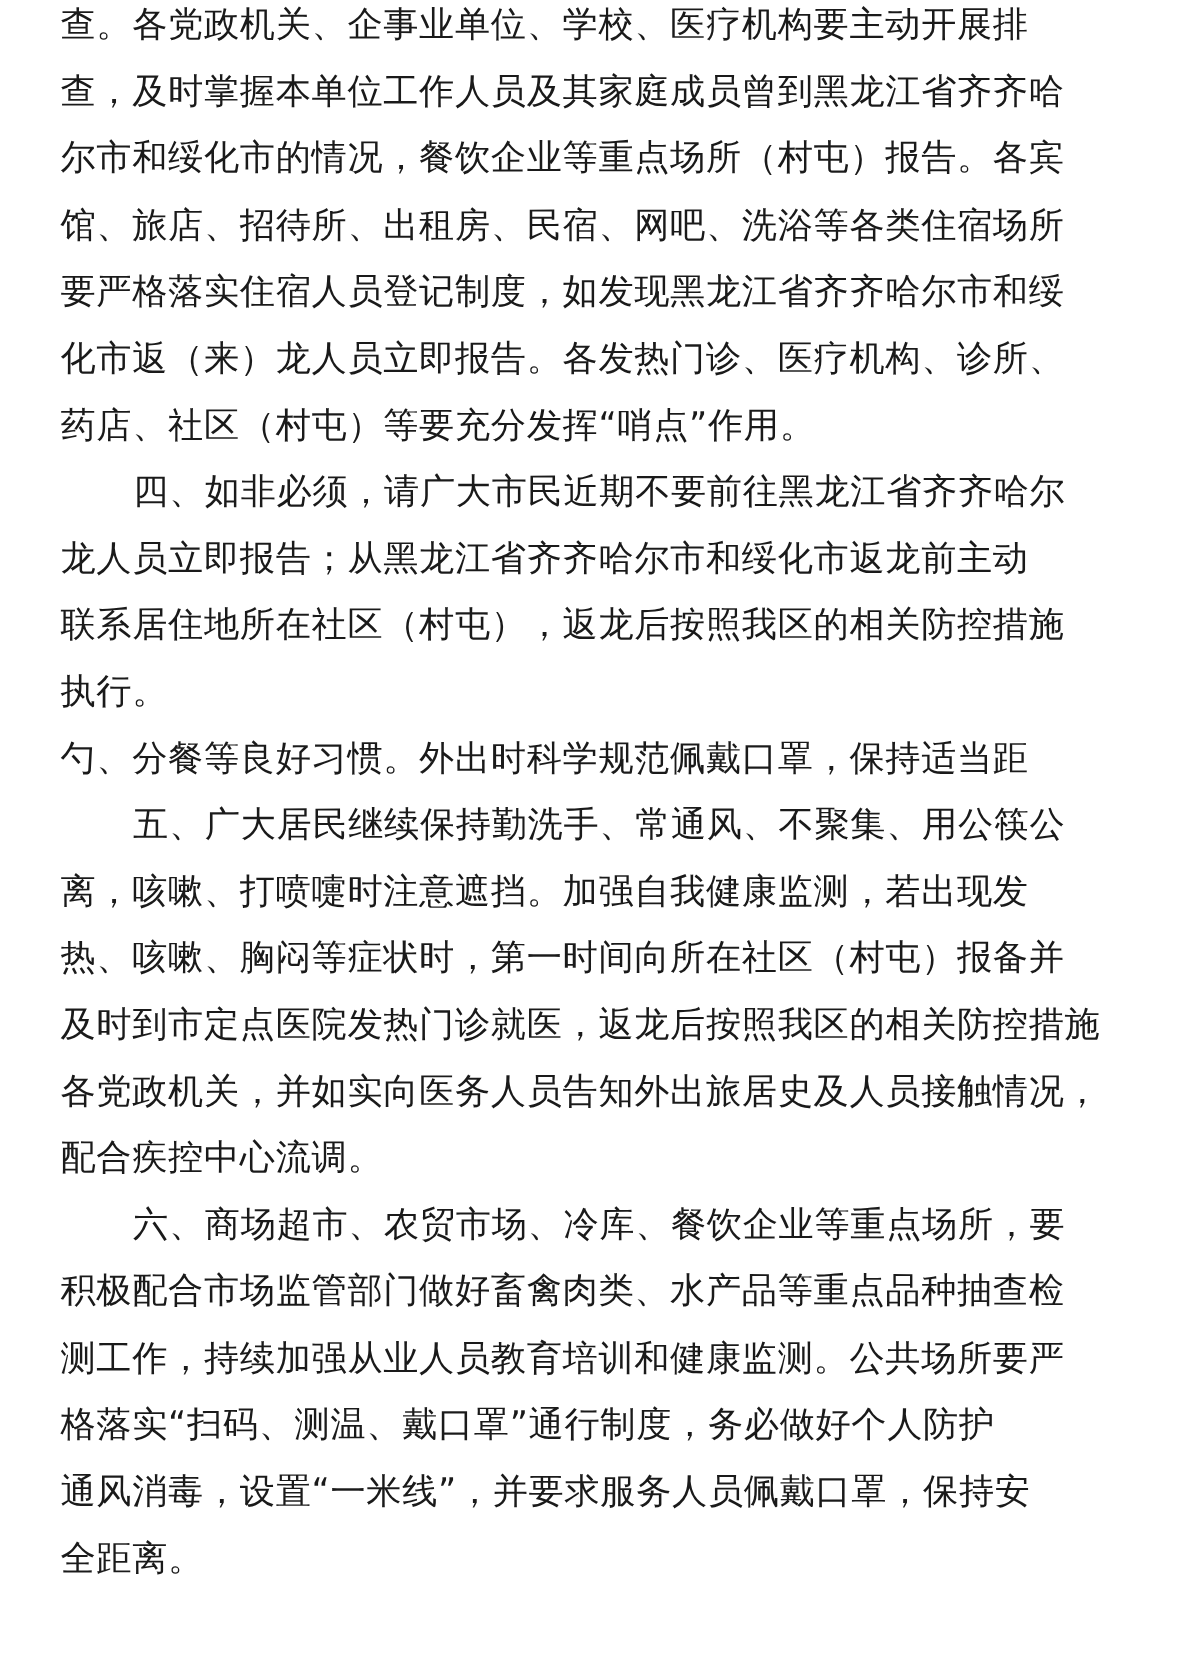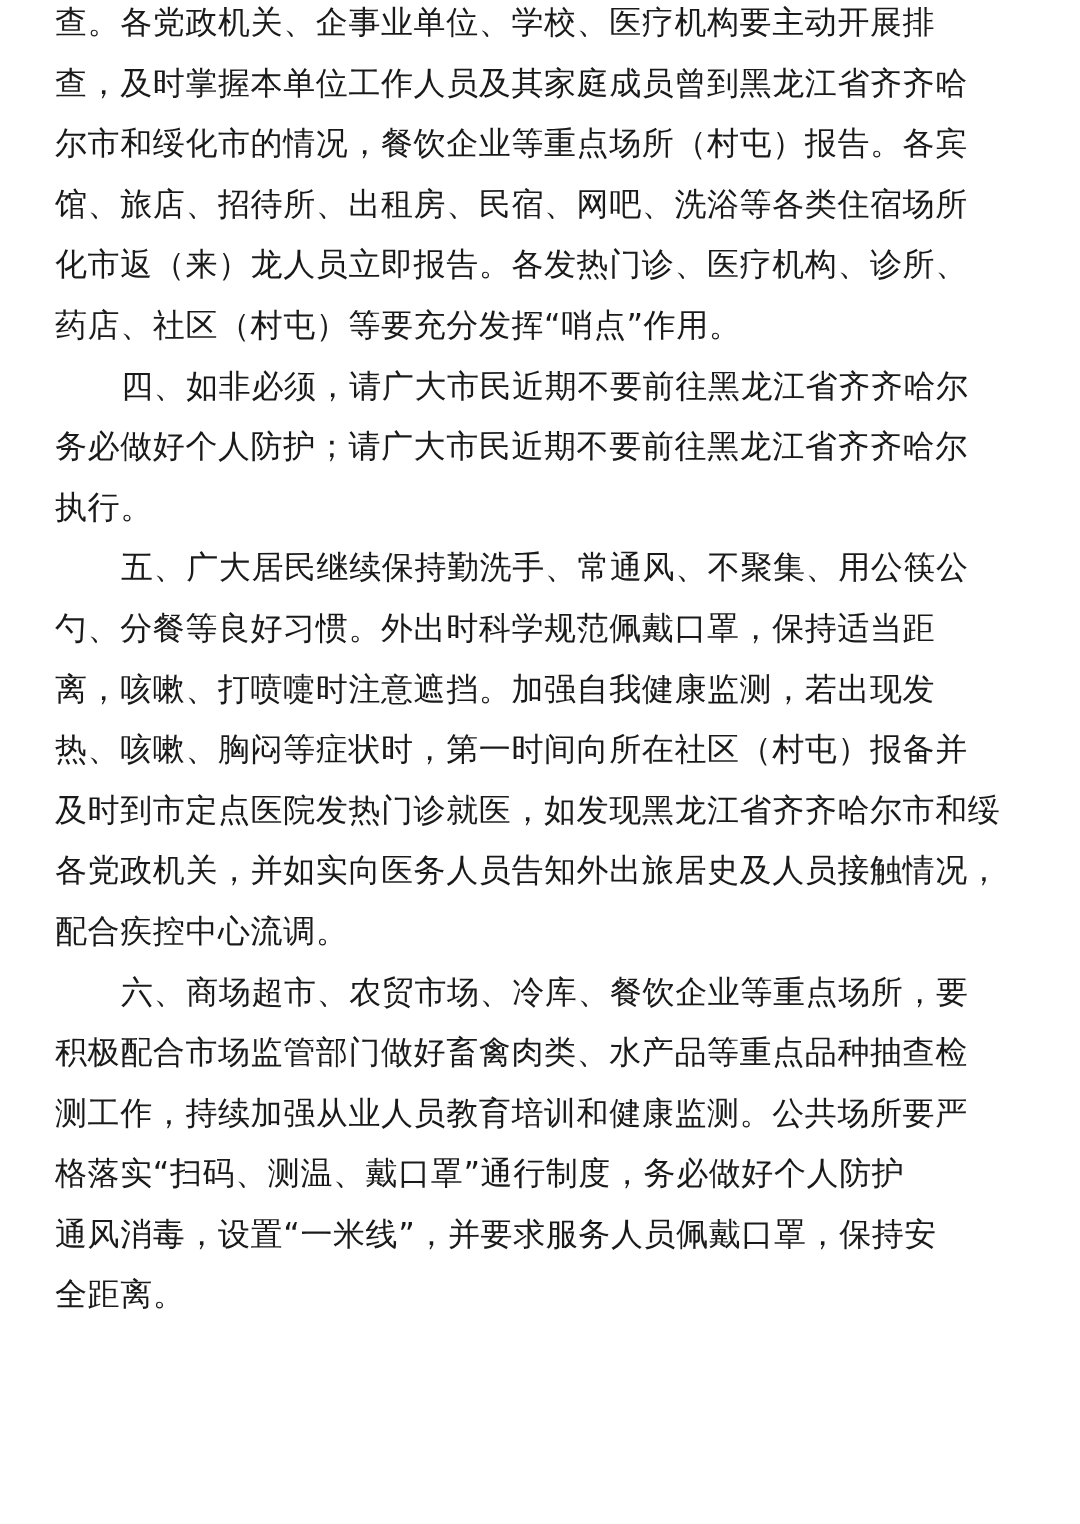--- a/index.html
+++ b/index.html
@@ -35,36 +35,38 @@
 </head>
 <body>
 
 <div class="doc">
 
   <div>
     <div class="line">查。各党政机关、企事业单位、学校、医疗机构要主动开展排</div>
     <div class="line">查，及时掌握本单位工作人员及其家庭成员曾到黑龙江省齐齐哈</div>
     <div class="line">尔市和绥化市的情况，餐饮企业等重点场所（村屯）报告。各宾</div>
     <div class="line">馆、旅店、招待所、出租房、民宿、网吧、洗浴等各类住宿场所</div>
+    <div class="line">要严格落实住宿人员登记制度，如发现黑龙江省齐齐哈尔市和绥</div>
     <div class="line">化市返（来）龙人员立即报告。各发热门诊、医疗机构、诊所、</div>
     <div class="line">药店、社区（村屯）等要充分发挥“哨点”作用。</div>
   </div>
 
   <div>
     <div class="line indent">四、如非必须，请广大市民近期不要前往黑龙江省齐齐哈尔</div>
-    <div class="line">务必做好个人防护；请广大市民近期不要前往黑龙江省齐齐哈尔</div>
+    <div class="line">龙人员立即报告；从黑龙江省齐齐哈尔市和绥化市返龙前主动</div>
+    <div class="line">联系居住地所在社区（村屯），返龙后按照我区的相关防控措施</div>
     <div class="line">执行。</div>
   </div>
 
   <div>
+    <div class="line">勺、分餐等良好习惯。外出时科学规范佩戴口罩，保持适当距</div>
     <div class="line indent">五、广大居民继续保持勤洗手、常通风、不聚集、用公筷公</div>
-    <div class="line">勺、分餐等良好习惯。外出时科学规范佩戴口罩，保持适当距</div>
     <div class="line">离，咳嗽、打喷嚏时注意遮挡。加强自我健康监测，若出现发</div>
     <div class="line">热、咳嗽、胸闷等症状时，第一时间向所在社区（村屯）报备并</div>
-    <div class="line">及时到市定点医院发热门诊就医，如发现黑龙江省齐齐哈尔市和绥</div>
+    <div class="line">及时到市定点医院发热门诊就医，返龙后按照我区的相关防控措施</div>
     <div class="line">各党政机关，并如实向医务人员告知外出旅居史及人员接触情况，</div>
     <div class="line">配合疾控中心流调。</div>
   </div>
 
   <div>
     <div class="line indent">六、商场超市、农贸市场、冷库、餐饮企业等重点场所，要</div>
     <div class="line">积极配合市场监管部门做好畜禽肉类、水产品等重点品种抽查检</div>
     <div class="line">测工作，持续加强从业人员教育培训和健康监测。公共场所要严</div>
     <div class="line">格落实“扫码、测温、戴口罩”通行制度，务必做好个人防护</div>
     <div class="line">通风消毒，设置“一米线”，并要求服务人员佩戴口罩，保持安</div>

